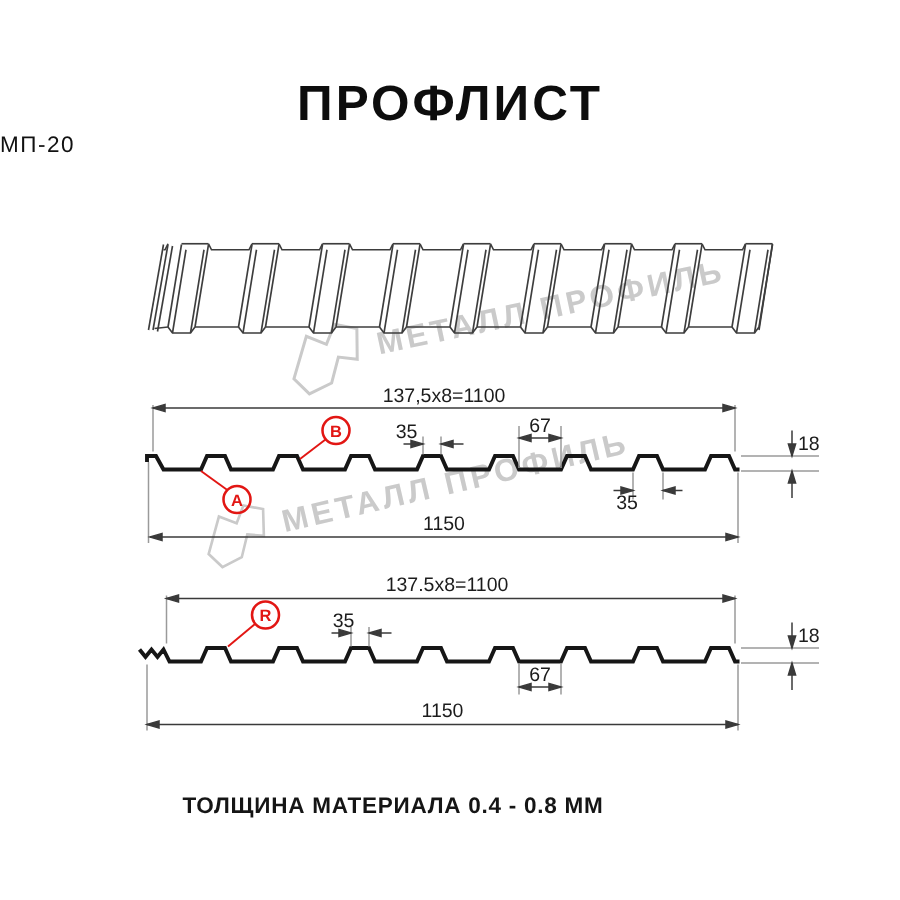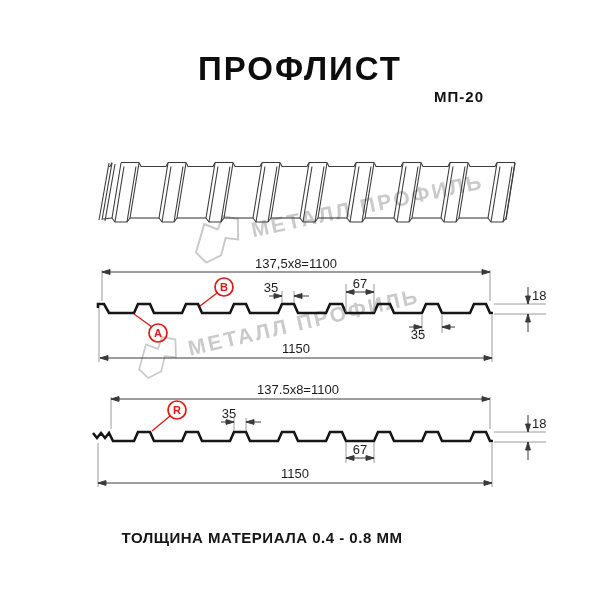--- a/index.html
+++ b/index.html
@@ -5,22 +5,22 @@
   html,body{margin:0;padding:0;background:#ffffff;}
   .page{
     position:relative;width:600px;height:600px;background:#ffffff;overflow:hidden;
     font-family:"Liberation Sans", sans-serif;
   }
   .page-title{
     position:absolute;left:0;top:50px;width:600px;text-align:center;
     font-size:33px;font-weight:800;letter-spacing:2px;color:#0d0d0d;margin:0;
   }
   .page-subtitle{
-    position:absolute;left:0;top:88px;width:484px;text-align:right;
-    font-size:15px;font-weight:700;letter-spacing:1px;color:#111;
+    position:absolute;left:0;top:88px;width:484px;text-align:left;
+    font-size:15px;font-weight:400;letter-spacing:1px;color:#111;
   }
   .footer-note{
     position:absolute;left:0;top:529px;width:524px;text-align:center;
     font-size:15px;font-weight:700;letter-spacing:.5px;color:#151515;
   }
   .wm{
     position:absolute;display:flex;align-items:center;gap:8px;
     color:#cacaca;white-space:nowrap;pointer-events:none;
   }
   .wm .wm-text{font-size:21px;font-weight:700;letter-spacing:2.5px;}

